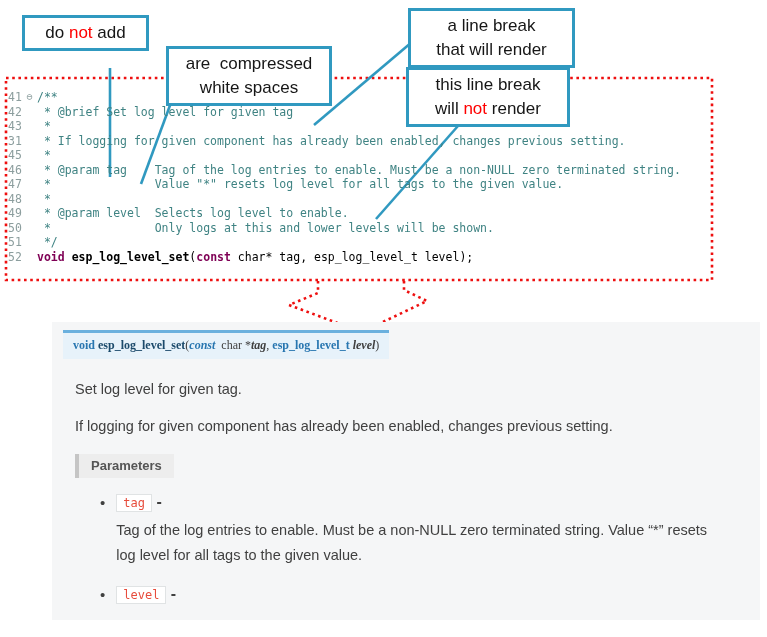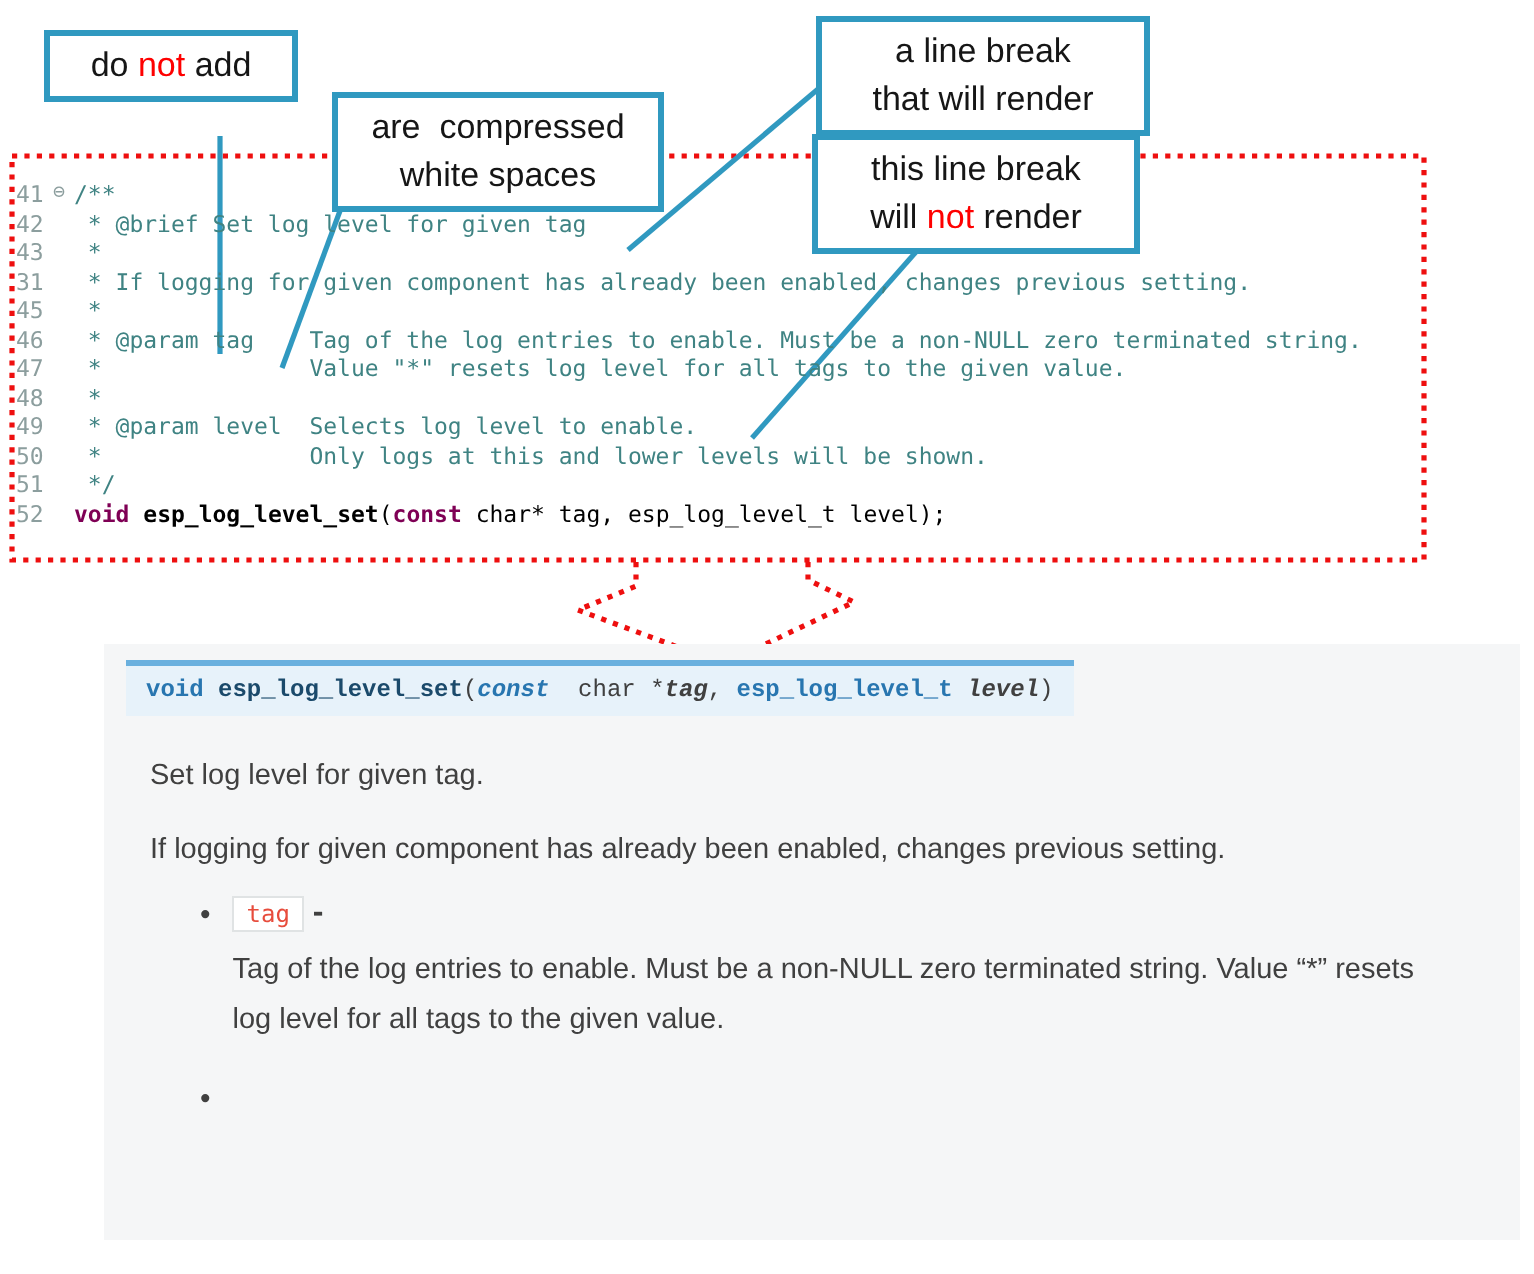--- a/index.html
+++ b/index.html
@@ -30,21 +30,21 @@
   .ct{margin-left:2px;}
   .c-comment{color:#3f8383;}
   .c-kw{color:#7f0055;font-weight:bold;}
   .c-fn{color:#000;font-weight:bold;}
   .c-p{color:#000;}
 
   
   #docpanel{position:absolute;left:52px;top:322px;width:708px;height:298px;
             background:#f5f6f7;color:#404040;z-index:1;}
   .sigbox{display:inline-block;margin:8px 0 0 11px;border-top:3px solid #6ab0de;
-          background:#e7f2fa;padding:5px 10px 6px;font-family:Liberation Mono, monospace;
+          background:#e7f2fa;padding:5px 10px 6px;font-family:Liberation Serif, serif;
           font-size:12px;white-space:pre;}
   .s-kw{color:#2876b0;font-weight:bold;}
   .s-kwi{color:#2876b0;font-weight:bold;font-style:italic;}
   .s-name{color:#1b4a6b;font-weight:bold;}
   .s-type{color:#2876b0;font-weight:bold;}
   .s-arg{color:#404040;font-style:italic;font-weight:bold;}
   .s-p{color:#404040;}
   .doc-brief{margin:22px 0 0 23px;font-size:14.5px;}
   .doc-details{margin:21px 0 0 23px;font-size:14.5px;}
   .params-chip{display:inline-block;margin:20px 0 0 23px;background:#ededed;
@@ -76,31 +76,33 @@
       <div class="crow"><span class="ln">49</span><span class="fold"></span><span class="ct"><span class="c-comment"> * @param level  Selects log level to enable.</span></span></div>
       <div class="crow"><span class="ln">50</span><span class="fold"></span><span class="ct"><span class="c-comment"> *               Only logs at this and lower levels will be shown.</span></span></div>
       <div class="crow"><span class="ln">51</span><span class="fold"></span><span class="ct"><span class="c-comment"> */</span></span></div>
       <div class="crow"><span class="ln">52</span><span class="fold"></span><span class="ct"><span class="c-kw">void</span><span class="c-p"> </span><span class="c-fn">esp_log_level_set</span><span class="c-p">(</span><span class="c-kw">const</span><span class="c-p"> char* tag, esp_log_level_t level);</span></span></div>
     </div>
 
   <div id="docpanel">
     <div class="sigbox"><span class="s-kw">void</span><span class="s-p"> </span><span class="s-name">esp_log_level_set</span><span class="s-p">(</span><span class="s-kwi">const</span><span class="s-p">  char *</span><span class="s-arg">tag</span><span class="s-p">, </span><span class="s-type">esp_log_level_t</span><span class="s-p"> </span><span class="s-arg">level</span><span class="s-p">)</span></div>
     <div class="doc-brief">Set log level for given tag.</div>
     <div class="doc-details">If logging for given component has already been enabled, changes previous setting.</div>
+    <div class="params-chip">Parameters</div>
     <ul class="params">
         <li>
           <span class="bullet">•</span>
           <div class="pcontent">
             <div class="pline"><span class="pchip">tag</span><span class="pdash"> -</span></div>
             <div class="pdesc">Tag of the log entries to enable. Must be a non-NULL zero terminated string. Value “*” resets log level for all tags to the given value.</div>
           </div>
         </li>
         <li>
           <span class="bullet">•</span>
           <div class="pcontent">
+            <div class="pline"><span class="pchip">level</span><span class="pdash"> -</span></div>
           </div>
         </li>
       </ul>
   </div>
 
   <svg id="overlay" viewBox="0 0 767 637" xmlns="http://www.w3.org/2000/svg">
     <rect class="reddot" x="6" y="78" width="706" height="202"></rect>
     <path class="reddot" d="M318,281 L318,293 L289,305 L359,331"></path>
     <path class="reddot" d="M404,281 L404,290 L427,301 L366,330"></path>
     <line class="teal-line" x1="110" y1="68" x2="110" y2="177"></line>

